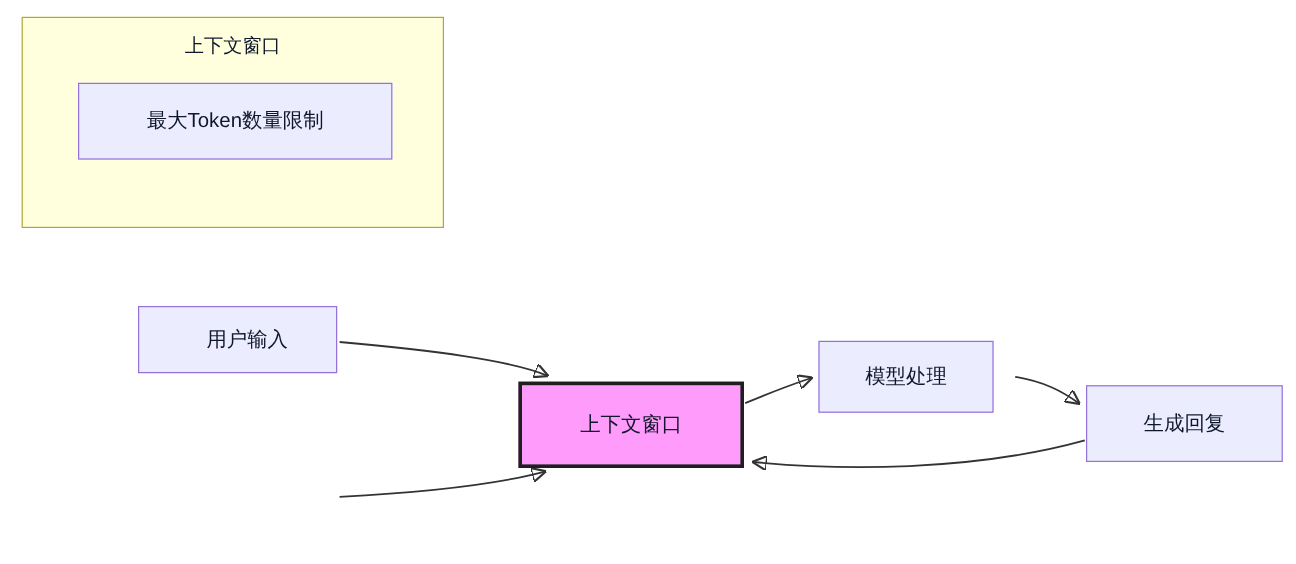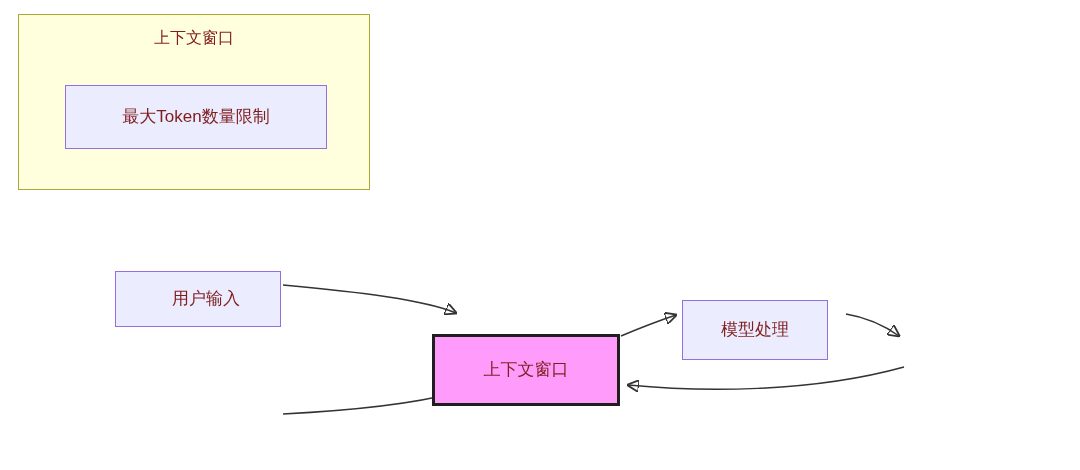--- a/index.html
+++ b/index.html
@@ -1,21 +1,21 @@
 <!DOCTYPE html>
 <html><head>
 <meta charset="utf-8">
 <style>
   html,body{margin:0;padding:0;background:#ffffff;}
   .canvas{
     position:relative;
     width:1080px;
     height:470px;
     font-family:"Liberation Sans","DejaVu Sans",sans-serif;
-    color:#7f1d1d;
+    color:#0f172a;
     overflow:hidden;
     background:#ffffff;
   }
   .edges{
     position:absolute;
     left:0;top:0;
     width:1080px;height:470px;
     pointer-events:none;
   }
   .edges path{
@@ -27,21 +27,20 @@
     position:absolute;
     display:flex;
     align-items:center;
     justify-content:center;
     background:#ECECFF;
     border:1px solid #9370DB;
     font-size:17px;
     line-height:1.2;
     text-align:center;
     box-sizing:border-box;
-    margin-top:16px;
   }
   .node-user{left:115px;top:255px;width:166px;height:56px;padding-left:16px;}
   .node-history{left:115px;top:388px;width:166px;height:56px;}
   .node-context{
     left:432px;top:318px;width:188px;height:72px;
     background:#FF9BFB;
     border:3px solid #1f1f1f;
   }
   .node-model{left:682px;top:284px;width:146px;height:60px;}
   .node-reply{left:905px;top:321px;width:164px;height:64px;}
@@ -87,14 +86,15 @@
     <div class="node cluster-node">最大Token数量限制</div>
   </div>
 
   <div class="node node-user">用户输入</div>
 
 
   <div class="node node-context">上下文窗口</div>
 
   <div class="node node-model">模型处理</div>
 
+  <div class="node node-reply">生成回复</div>
 
 </div>
 
 </body></html>

